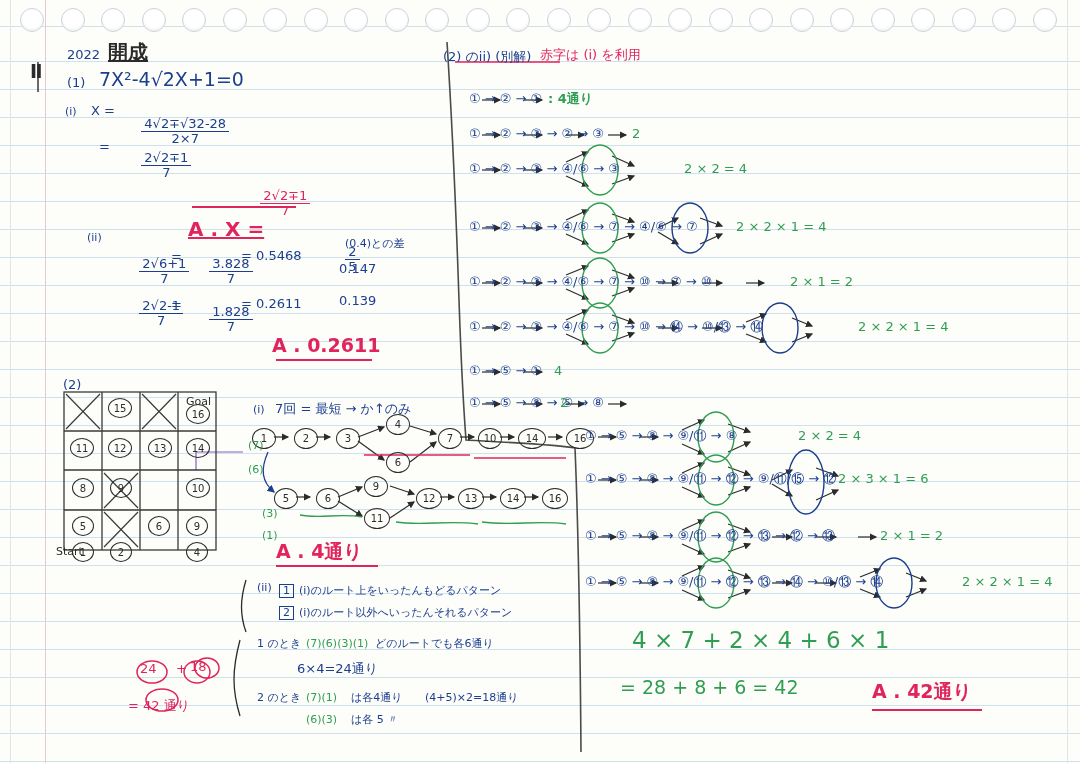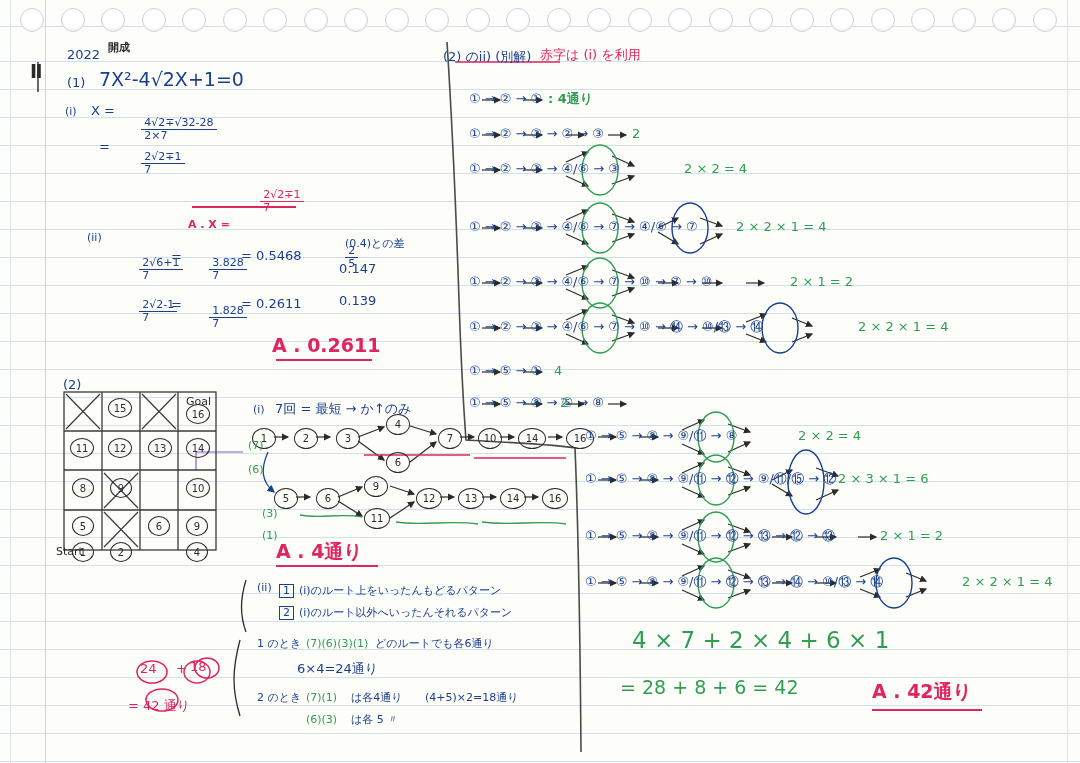--- a/index.html
+++ b/index.html
@@ -34,26 +34,26 @@
     white-space:pre;
     font-family:"DejaVu Sans", sans-serif;
     line-height:1.05;
   }
   .blue{color:#1b3f8f;margin-left:7px;}
   .red{color:#e0245e;}
   .green{color:#2f9e52;}
   .b{font-weight:bold;}
   .sm{font-size:11px;}
   .md{font-size:13px;}
-  .lg{font-size:11px;}
+  .lg{font-size:20px;text-decoration:underline;}
   .xl{font-size:19px;}
   .xxl{font-size:23px;}
 
   
-  .frac{display:inline-block;text-align:left;vertical-align:middle;font-size:11px;line-height:1.1;}
+  .frac{display:inline-block;text-align:center;vertical-align:middle;font-size:13px;line-height:1.1;}
   .frac .num{display:block;padding:0 3px;}
   .frac .den{display:block;border-top:1.4px solid currentColor;padding:0 3px;}
 
   
   #ink{position:absolute;left:0;top:0;width:1080px;height:763px;pointer-events:none;}
 
   
   #maze{position:absolute;left:62px;top:390px;width:160px;height:165px;}
   .node{
     position:absolute;border:1.6px solid #1b3f8f;border-radius:50%;

